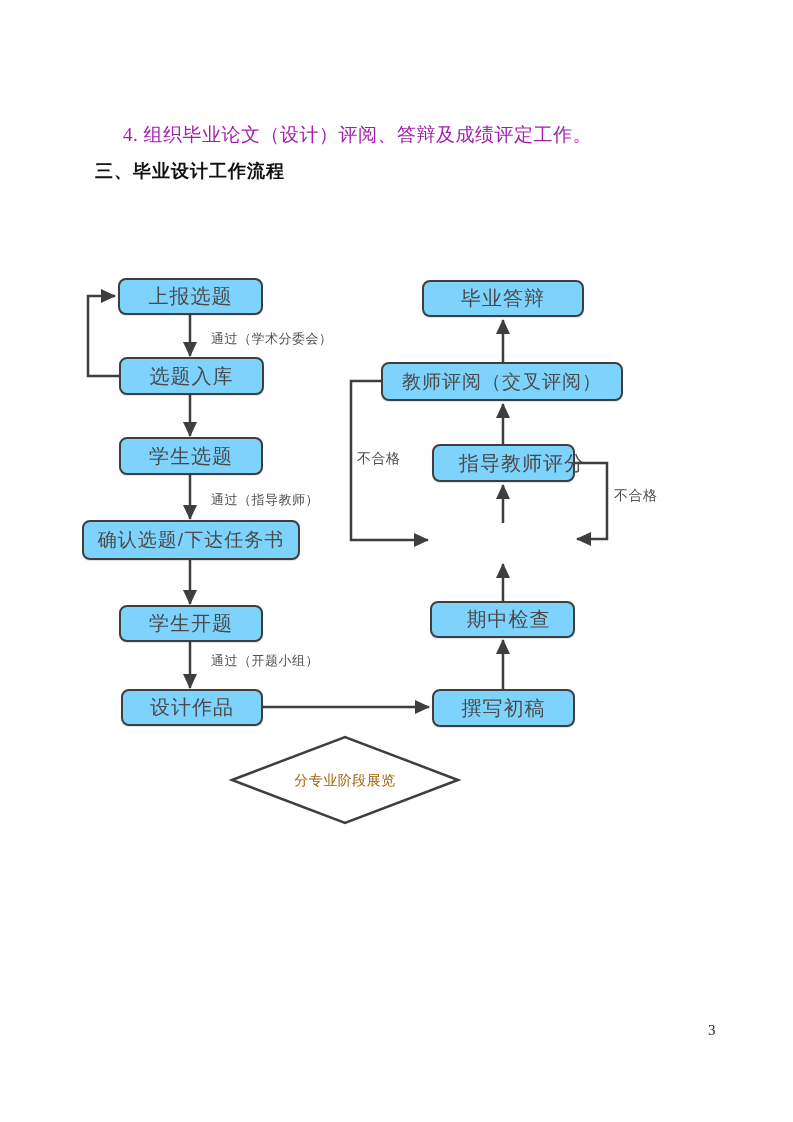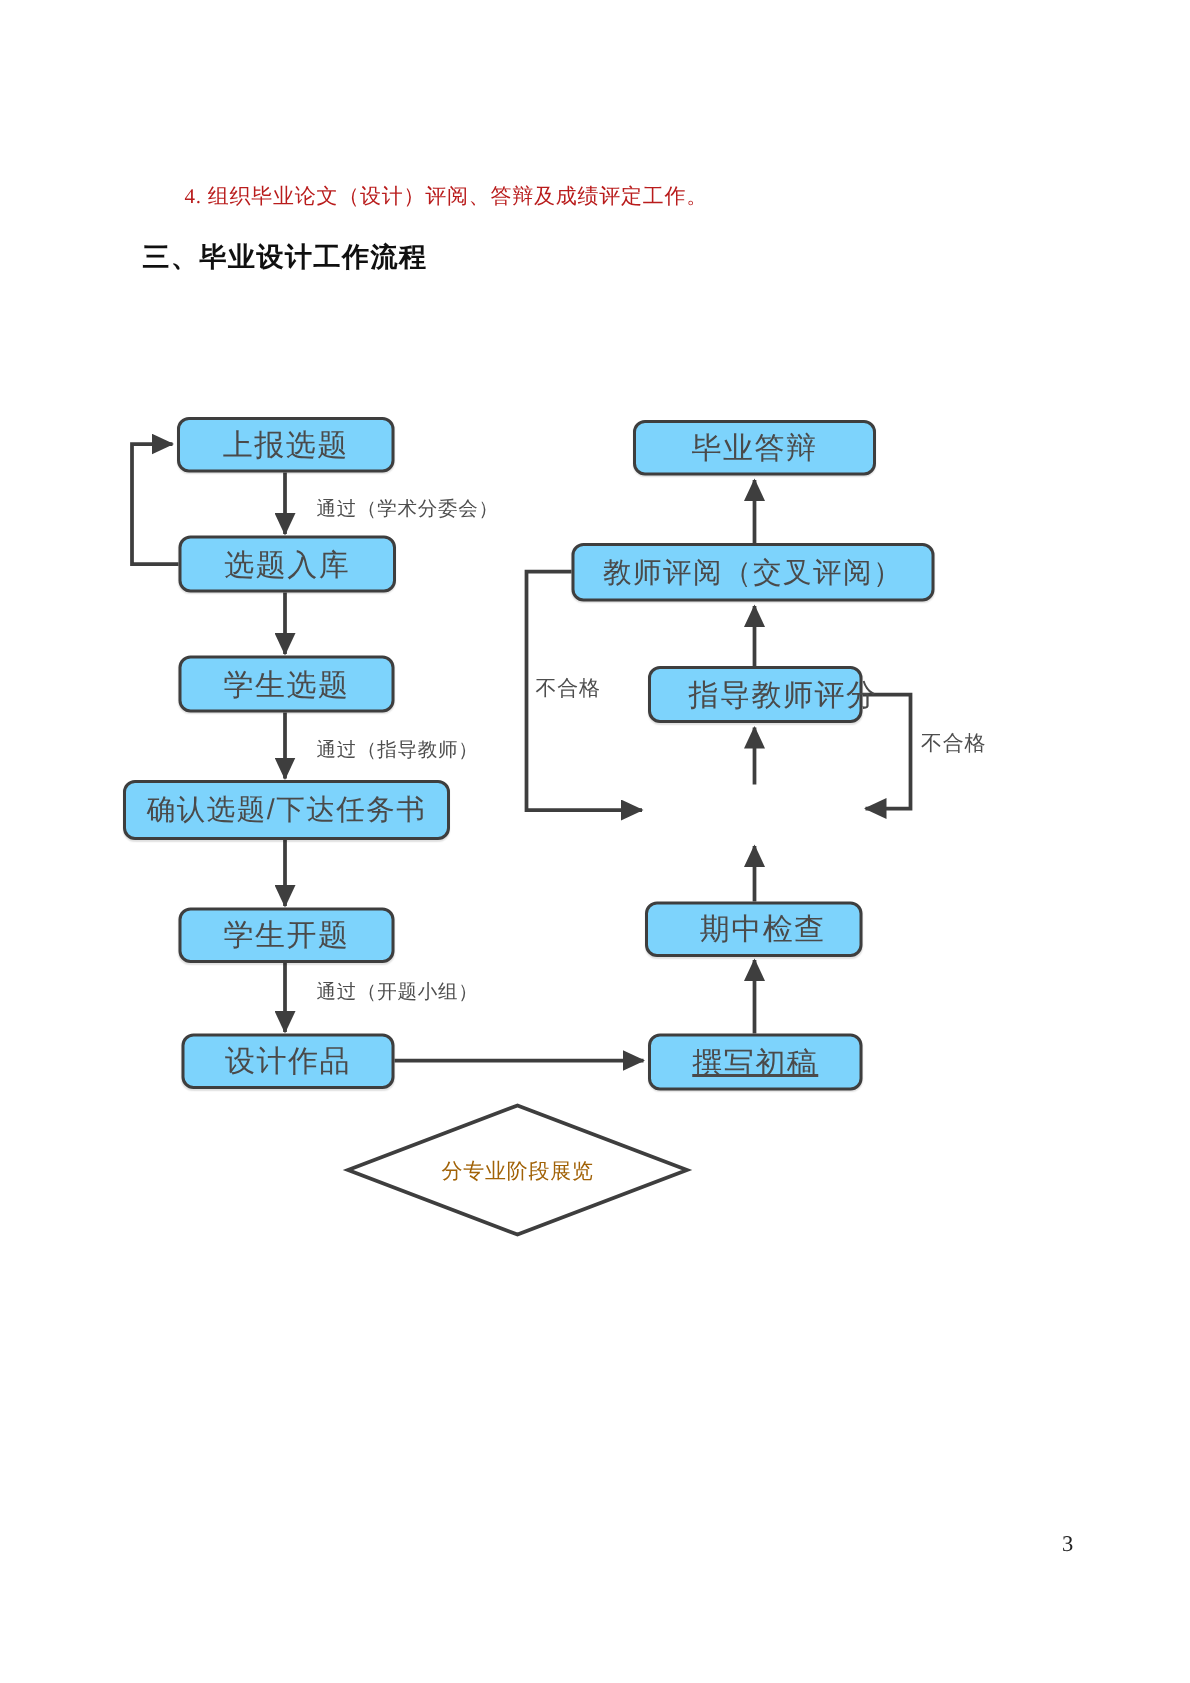--- a/index.html
+++ b/index.html
@@ -2,21 +2,21 @@
 <html><head>
 <meta charset="utf-8">
 <style>
   html,body{margin:0;padding:0;background:#ffffff;}
   .page{
     position:relative;width:793px;height:1122px;background:#ffffff;
     font-family:"Liberation Sans",sans-serif;overflow:hidden;
   }
   .para{
     position:absolute;left:123px;top:122px;
-    font-family:"Liberation Serif",serif;font-size:14px;color:#b91c1c;
+    font-family:"Liberation Serif",serif;font-size:19px;color:#a21caf;
     letter-spacing:0.5px;white-space:nowrap;
   }
   .heading{
     position:absolute;left:95px;top:159px;
     font-size:18px;font-weight:bold;color:#101010;letter-spacing:1px;white-space:nowrap;
   }
   .flow{position:absolute;left:0;top:0;width:793px;height:1122px;}
   .flow svg{position:absolute;left:0;top:0;}
   .node{
     position:absolute;box-sizing:border-box;background:#7dd3fc;
@@ -83,21 +83,21 @@
     <div class="node" style="left:119px;top:357px;width:145px;height:38px;">选题入库</div>
     <div class="node" style="left:119px;top:437px;width:144px;height:38px;">学生选题</div>
     <div class="node wide" style="left:82px;top:520px;width:218px;height:40px;">确认选题/下达任务书</div>
     <div class="node" style="left:119px;top:605px;width:144px;height:37px;">学生开题</div>
     <div class="node" style="left:121px;top:689px;width:142px;height:37px;">设计作品</div>
 
     <div class="node" style="left:422px;top:280px;width:162px;height:37px;">毕业答辩</div>
     <div class="node wide" style="left:381px;top:362px;width:242px;height:39px;">教师评阅（交叉评阅）</div>
     <div class="node" style="left:432px;top:444px;width:143px;height:38px;padding-left:37px;">指导教师评分</div>
     <div class="node" style="left:430px;top:601px;width:145px;height:37px;padding-left:12px;">期中检查</div>
-    <div class="node" style="left:432px;top:689px;width:143px;height:38px;text-decoration:underline;">撰写初稿</div>
+    <div class="node" style="left:432px;top:689px;width:143px;height:38px;">撰写初稿</div>
 
     <span class="edge-label" style="left:211px;top:330px;">通过（学术分委会）</span>
     <span class="edge-label" style="left:211px;top:491px;">通过（指导教师）</span>
     <span class="edge-label" style="left:211px;top:652px;">通过（开题小组）</span>
     <span class="edge-label fail" style="left:357px;top:450px;">不合格</span>
     <span class="edge-label fail" style="left:614px;top:487px;">不合格</span>
 
     <div class="diamond-label">分专业阶段展览</div>
   </div>
 

